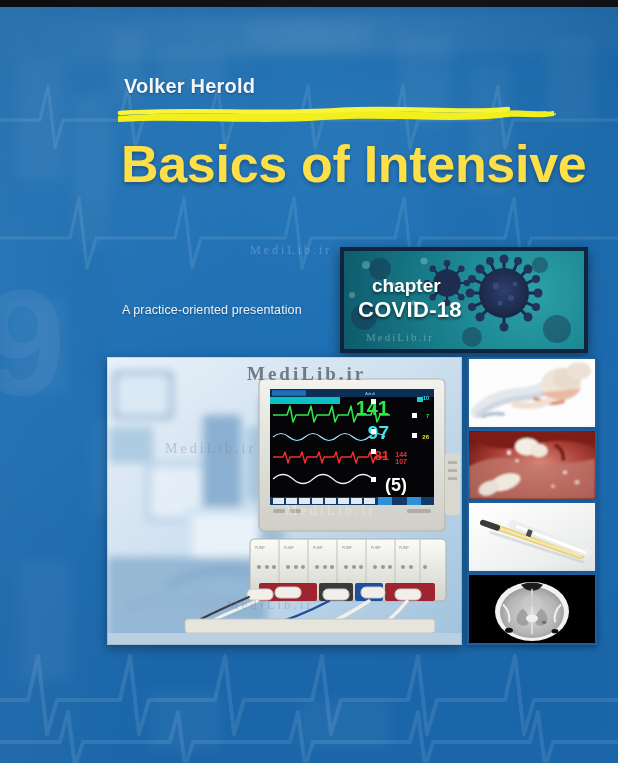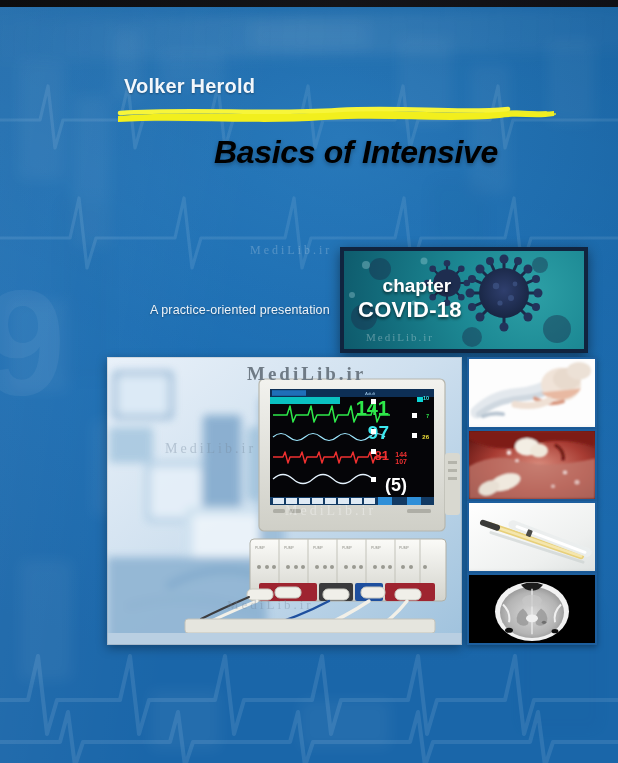--- a/index.html
+++ b/index.html
@@ -7,21 +7,20 @@
   body{
     font-family:"Liberation Sans","DejaVu Sans",sans-serif;
     -webkit-font-smoothing:antialiased;
   }
   .cover{
     position:relative;
     width:618px;height:763px;
     overflow:hidden;
     background:#1a6bb0;
     user-select:none;
-    text-align:center;
   }
   
   .bg-base{
     position:absolute;inset:0;
     background:
       radial-gradient(ellipse 120% 70% at 55% 18%, #2a7fc4 0%, #1d6fb4 45%, #1a66a9 100%);
   }
   .bg-tint{
     position:absolute;inset:0;
     background:
@@ -50,32 +49,30 @@
   
   .author{
     position:absolute;left:124px;top:75px;
     font-size:20px;font-weight:600;color:#f2f7fc;
     letter-spacing:.2px;
     text-shadow:0 1px 2px rgba(0,0,0,.35);
   }
   .hl-wrap{position:absolute;left:116px;top:104px;width:440px;height:22px;}
   .title{
     position:absolute;left:121px;top:132px;width:470px;
-    font-size:32px;font-weight:700;color:#000000;
+    font-size:52px;font-weight:700;color:#fde047;
     line-height:1.25;letter-spacing:-.3px;
     text-shadow:0 2px 4px rgba(0,0,0,.30);
-    font-style:italic;
   }
   .title span{display:block;}
   .subtitle{
     position:absolute;left:122px;top:303px;
     font-size:12.5px;font-weight:400;color:#eef4fa;
     letter-spacing:.1px;
     text-shadow:0 1px 2px rgba(0,0,0,.35);
-    margin-left:28px;
   }
 
   
   .covid{
     position:absolute;left:340px;top:247px;width:240px;height:98px;
     border:4px solid #10243f;
     box-shadow:0 4px 12px rgba(0,0,0,.45);
     overflow:hidden;
     background:
       radial-gradient(circle at 78% 42%, #2da0a6 0%, #1d8a95 35%, #14707f 70%, #0e5a6c 100%);

